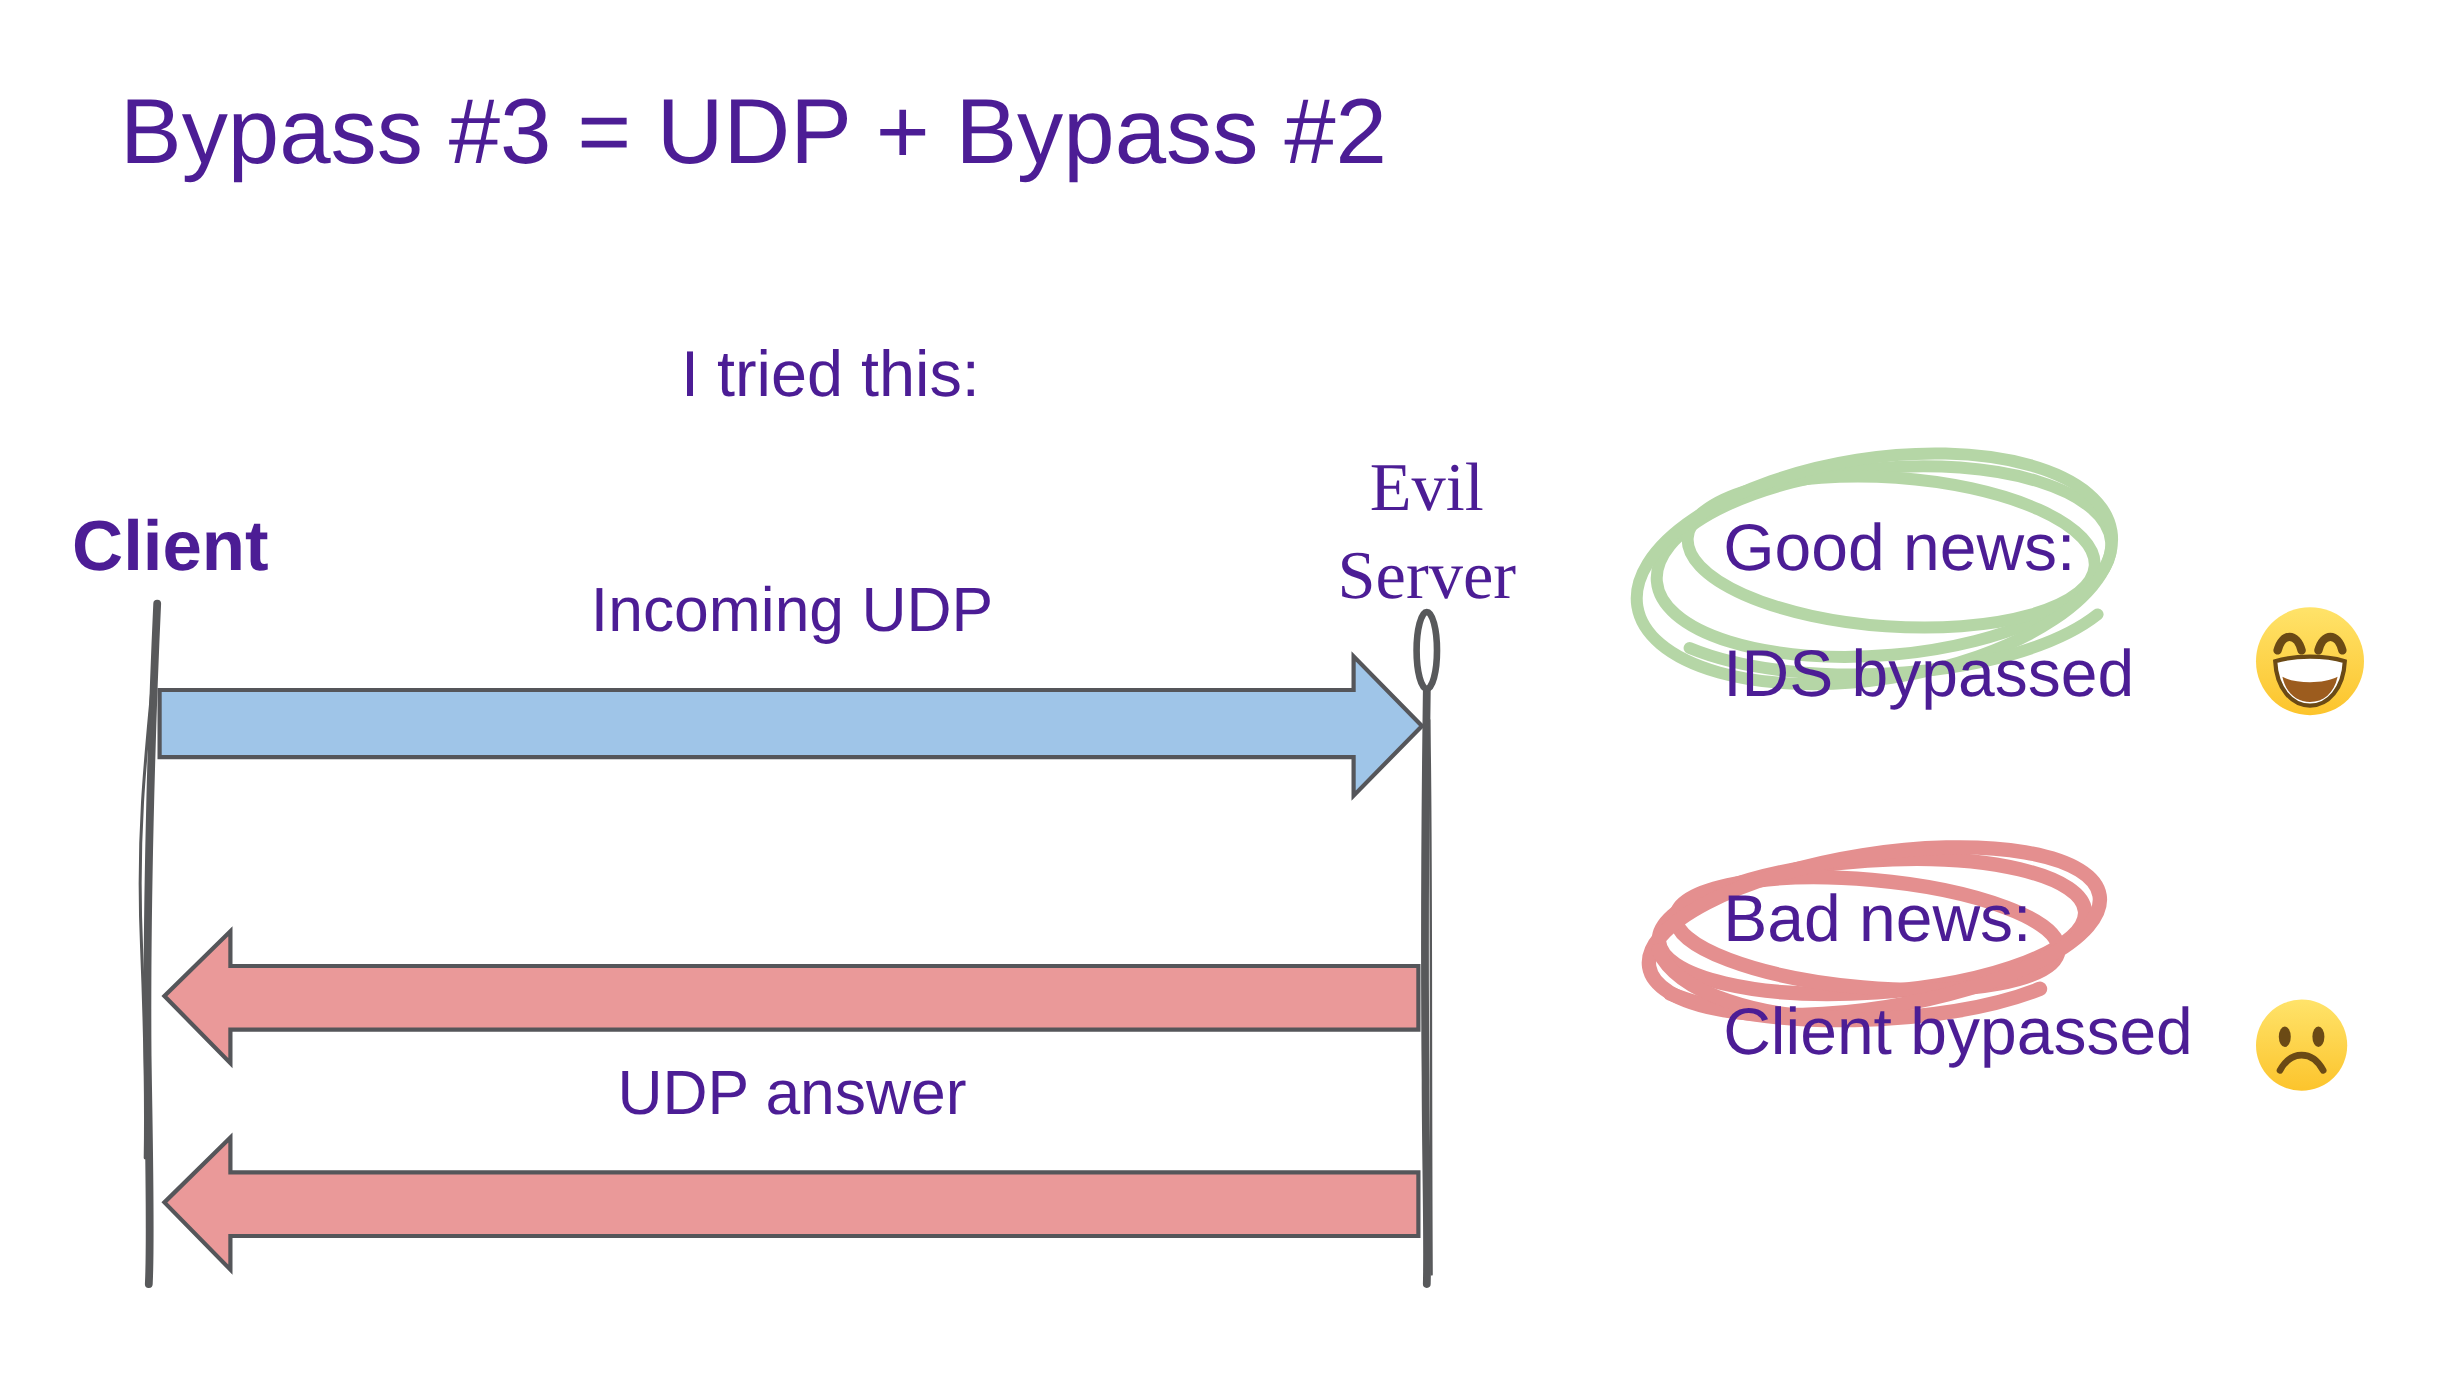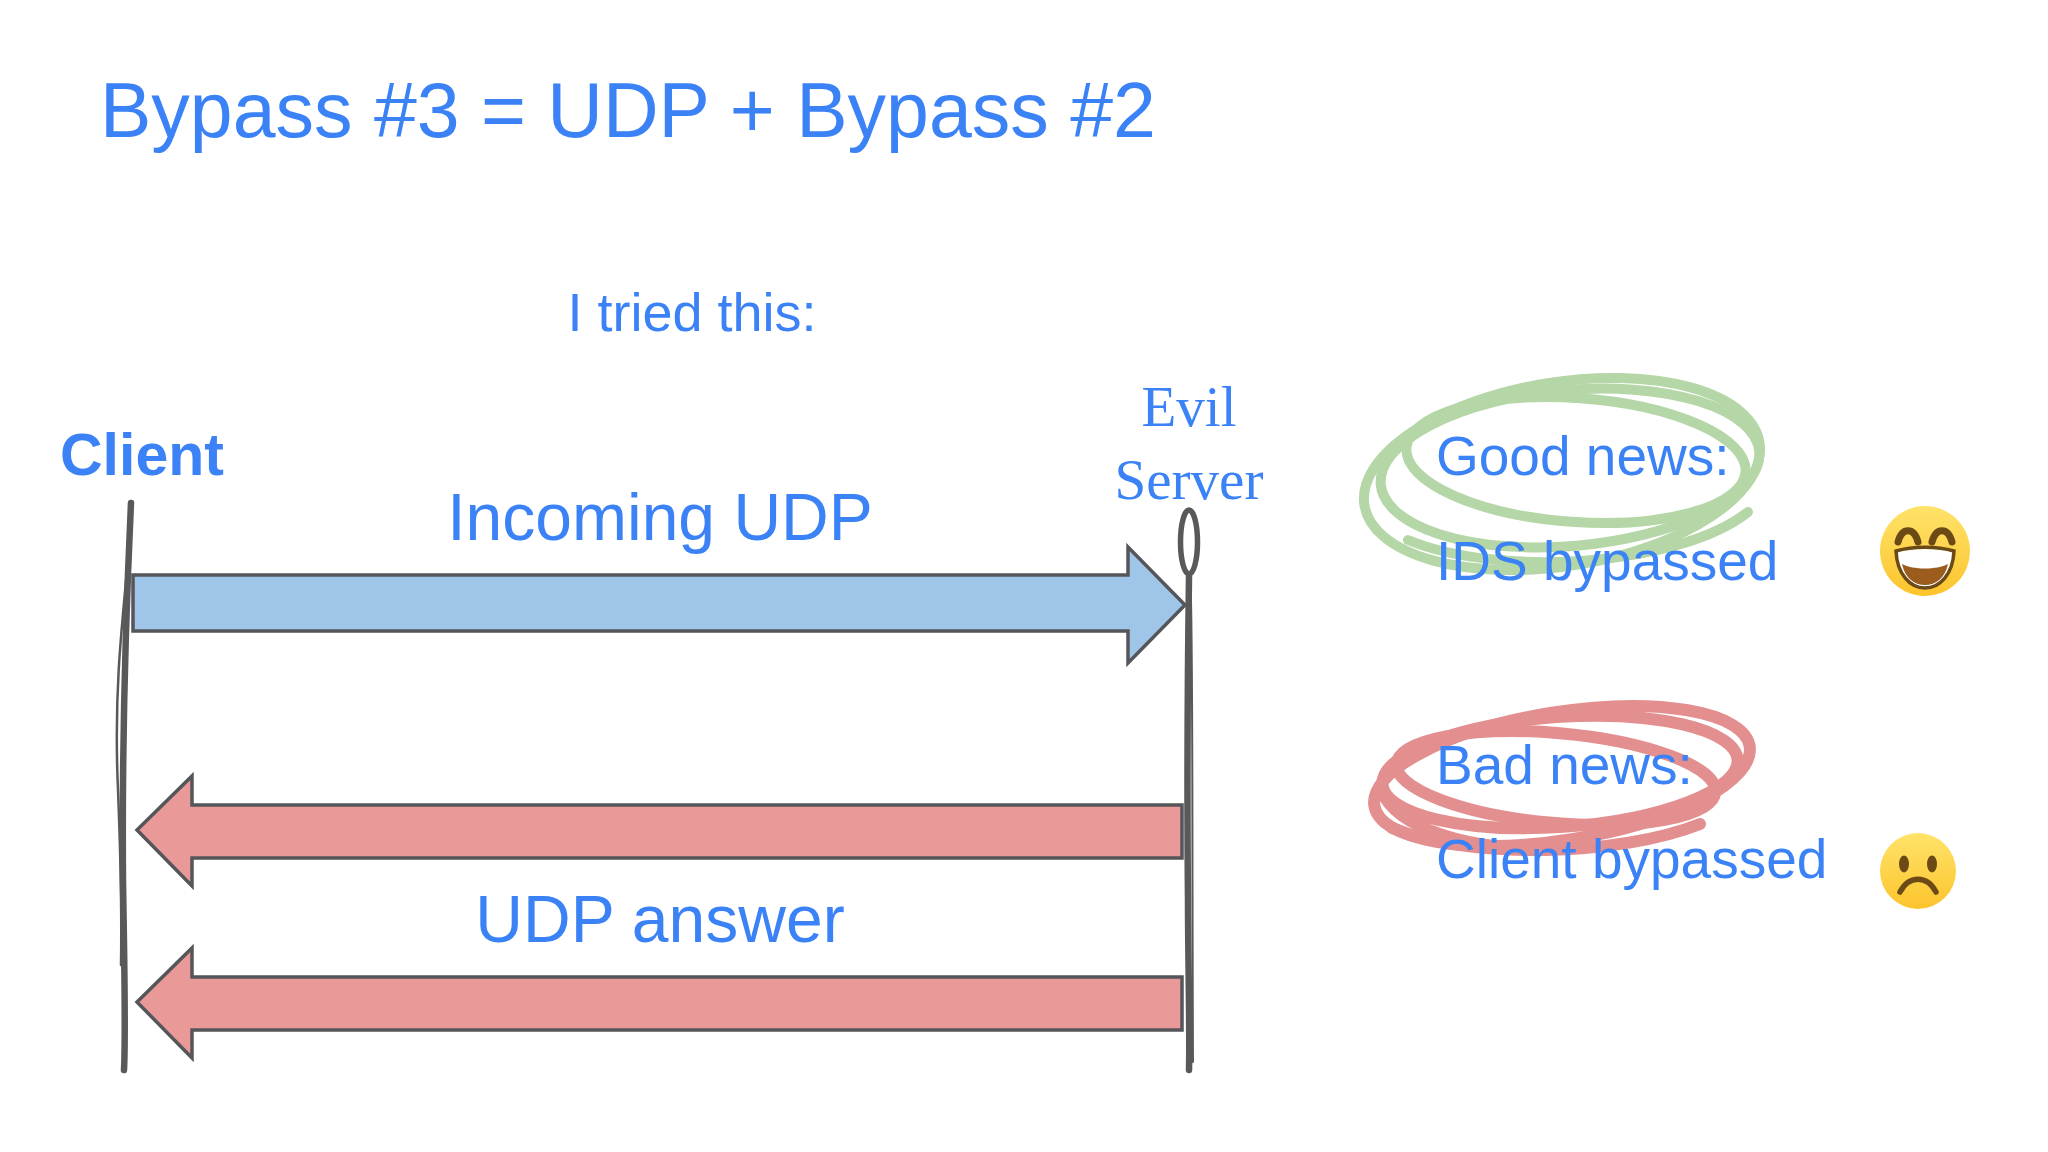--- a/index.html
+++ b/index.html
@@ -14,27 +14,27 @@
   }
   .shapes {
     position: absolute;
     left: 0; top: 0;
     width: 2048px; height: 1152px;
   }
   .t {
     position: absolute;
     white-space: nowrap;
     line-height: 1.2;
-    color: #3b82f6;
+    color: #4c1d95;
   }
   .title        { left: 100px;  top: 64px;  font-size: 77px; }
   .subtitle     { left: 392px;  top: 280px; width: 600px; text-align: center; font-size: 54px; }
   .client-label { left: 60px;   top: 420px; font-size: 59px; font-weight: bold; }
   .server-label { left: 1064px; top: 371px; width: 250px; text-align: center; font-size: 57px; line-height: 1.28; font-family: Liberation Serif, serif; }
-  .arrow-label  { left: 360px;  width: 600px; text-align: center; font-size: 66px; }
+  .arrow-label  { left: 360px;  width: 600px; text-align: center; font-size: 52px; }
   .lbl-incoming { top: 478px; }
   .lbl-icmp     { top: 700px; }
   .lbl-udpans   { top: 880px; }
   .note         { left: 1436px; font-size: 55px; text-align: center; }
   .note-good-h  { top: 423px; }
   .note-good-d  { top: 528px; }
   .note-bad-h   { top: 732px; }
   .note-bad-d   { top: 826px; }
 </style>
 </head>

